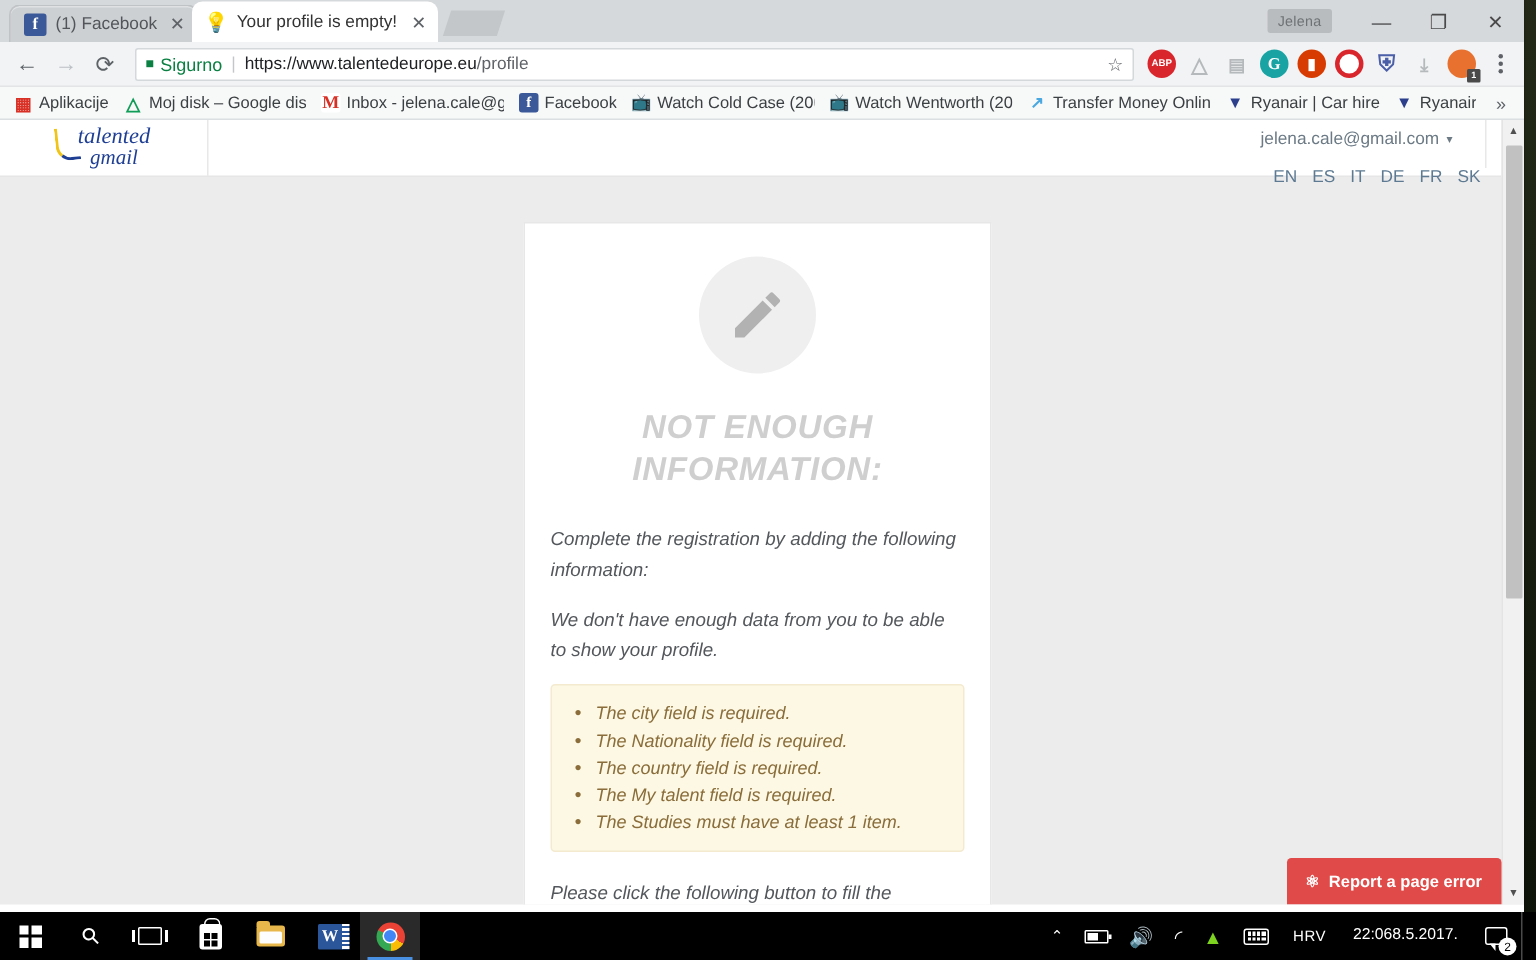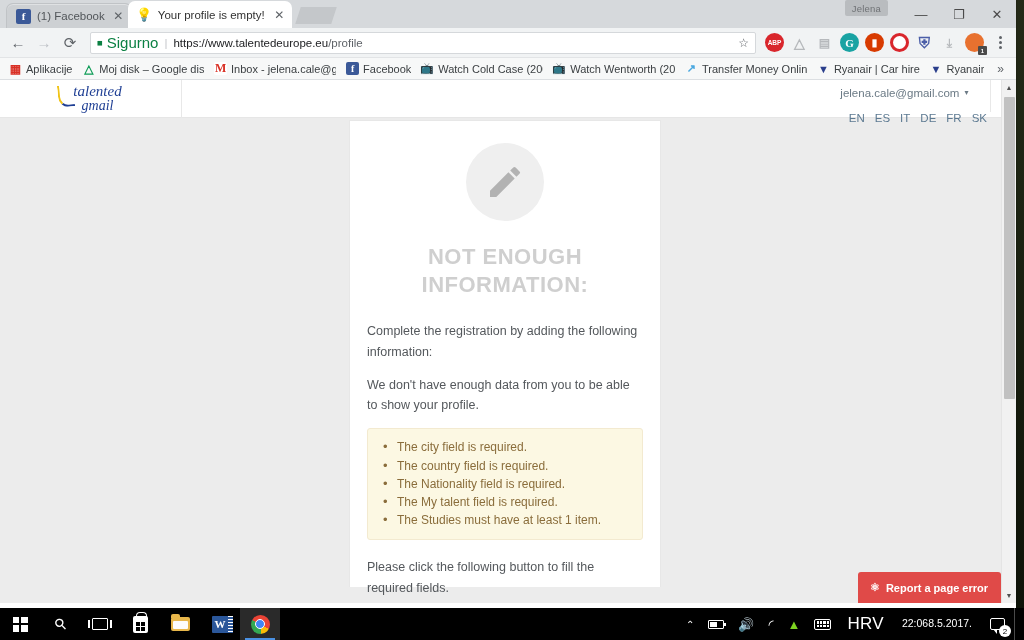--- a/index.html
+++ b/index.html
@@ -74,21 +74,21 @@
   }
   .tab-spacer-shape {
     width: 36px; height: 17px; margin-left: 10px; margin-bottom: 4px;
     background: #c4c7ca;
     transform: skewX(-18deg);
   }
 
   
   .caption-area {
     position: absolute; right: 0; top: 0;
-    height: 28px; display: flex; 
+    height: 28px; display: flex; align-items: center;
   }
   .profile-chip {
     height: 16px; padding: 0 7px;
     background: #b9bcbf; color: #6f7275;
     font-size: 9.5px; display: flex; align-items: center;
     border-radius: 2px; margin-right: 14px;
     letter-spacing: .2px;
   }
   .cap-btn {
     width: 38px; height: 28px;
@@ -110,21 +110,21 @@
   }
   .nav-btn.dim { color: #bdc1c6; }
   .omnibox {
     flex: 1; height: 22px;
     background: #fff; border: 1px solid #d5d8db; border-radius: 2px;
     display: flex; align-items: center;
     padding: 0 6px; margin: 0 6px 0 6px;
     font-size: 11.5px;
   }
   .lock-ico { color: #0b8043; font-size: 9.5px; margin-right: 4px; }
-  .secure-label { color: #0b8043; font-size: 15px; margin-right: 6px; }
+  .secure-label { color: #0b8043; font-size: 12px; margin-right: 6px; }
   .url-sep { color: #c4c7ca; margin-right: 6px; }
   .url-strong { color: #202124; }
   .url-dim { color: #5f6368; }
   .omni-star { margin-left: auto; color: #5f6368; font-size: 12px; }
 
   .ext-icons { display: flex; align-items: center; }
   .ext {
     width: 19px; height: 19px; margin: 0 3px;
     border-radius: 50%;
     display: flex; align-items: center; justify-content: center;
@@ -192,21 +192,21 @@
   }
 
   
   .site-header {
     height: 38px; background: #fff;
     display: flex; align-items: center;
     border-bottom: 1px solid #e6e6e6;
     width: 1001px;
   }
   .logo-box {
-    width: 182px; height: 38px;
+    width: 139px; height: 38px;
     display: flex; align-items: center; justify-content: center;
     border-right: 1px solid #e8e8e8;
   }
   .logo {
     font-family: "Liberation Serif", serif;
     font-style: italic; color: #1f3f94;
     line-height: 1.0; text-align: center;
     font-size: 15px; position: relative; padding-left: 14px;
   }
   .logo .l2 { display: block; font-size: 14px; }
@@ -236,26 +236,27 @@
   .caret { margin-left: 5px; font-size: 8px; color: #6b7a85; }
   .langs {
     display: flex; align-items: center; gap: 10px;
     padding: 0 14px 0 18px;
     font-size: 11.5px; color: #5d7a92;
   }
 
   
   .card {
     position: absolute;
-    left: 349px; top: 40px;
+    left: 349px; top: 68px;
     width: 312px; height: 467px;
     background: #fff;
     border: 1px solid #e7e7e7;
     border-bottom: none;
     padding: 22px 17px 0 17px;
+    font-style: italic;
   }
   .pencil-circle {
     width: 78px; height: 78px; border-radius: 50%;
     background: #efefef;
     margin: 0 auto 22px auto;
     display: flex; align-items: center; justify-content: center;
   }
   .pencil {
     width: 40px; height: 40px; color: #b2b2b2;
     display: flex; align-items: center; justify-content: center;
@@ -407,21 +408,21 @@
 
   .tb-right {
     margin-left: auto; display: flex; align-items: center;
     height: 32px; padding-right: 4px;
   }
   .tr-item {
     height: 32px; display: flex; align-items: center; justify-content: center;
     padding: 0 7px; font-size: 12px; color: #fff;
   }
   .tr-chevron { font-size: 10px; }
-  .tb-lang { font-size: 17px; letter-spacing: .3px; padding: 4px 9px; }
+  .tb-lang { font-size: 10px; letter-spacing: .3px; padding: 4px 9px; }
   .tb-clock {
     font-size: 10.5px; line-height: 1.28; text-align: center;
     padding: 0 9px;
   }
   .tb-action {
     position: relative; padding: 0 9px;
     display: flex; align-items: center;
   }
   .speech {
     width: 15px; height: 12px; border: 1.5px solid #fff; border-radius: 2px;
@@ -596,22 +597,22 @@
             </svg>
           </span>
         </div>
         <div class="card-title">NOT ENOUGH INFORMATION:</div>
         <div class="para">Complete the registration by adding the following information:</div>
         <div class="para">We don't have enough data from you to be able to show your profile.</div>
 
         <div class="alert-box">
           <ul>
             <li>The city field is required.</li>
+            <li>The Nationality field is required.</li>
             <li>The country field is required.</li>
-            <li>The Nationality field is required.</li>
             <li>The My talent field is required.</li>
             <li>The Studies must have at least 1 item.</li>
           </ul>
         </div>
 
         <div class="para">Please click the following button to fill the required fields.</div>
 
       </div>
 
       <div class="page-scroll">

